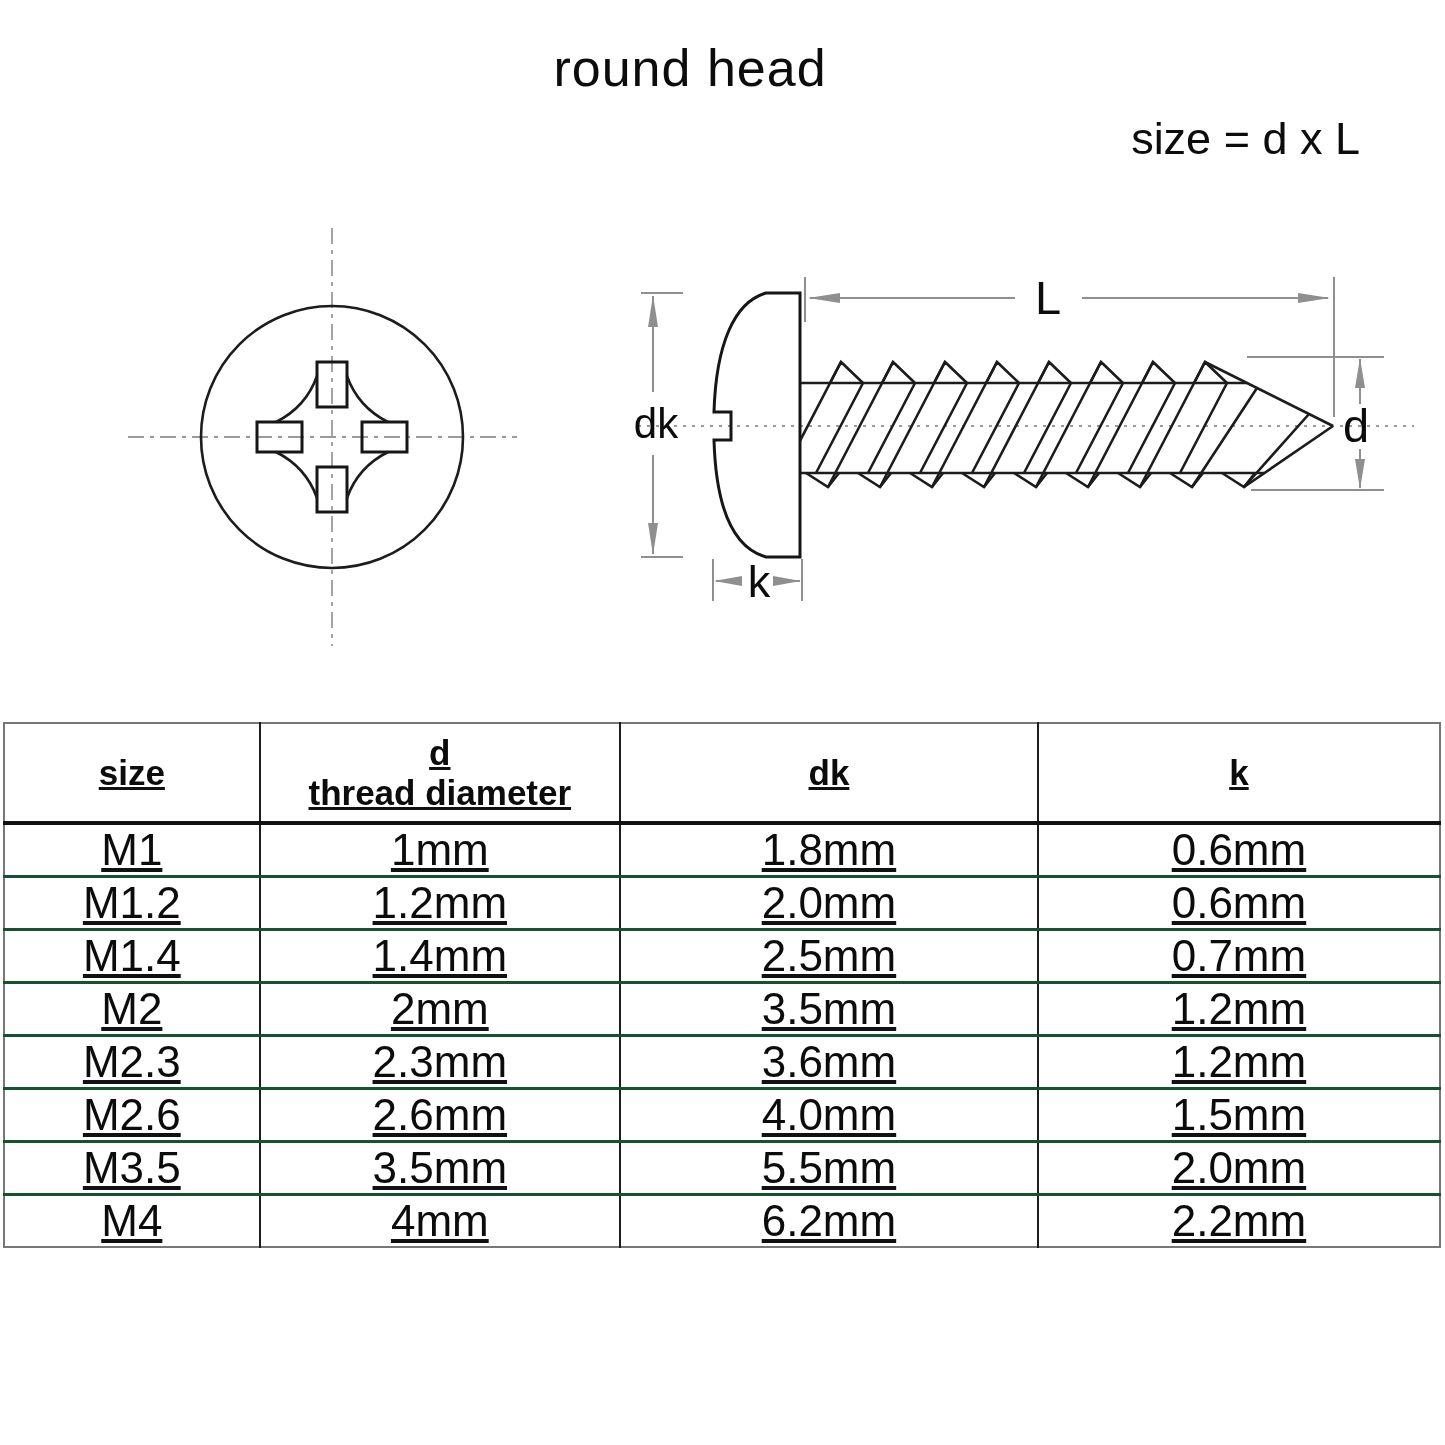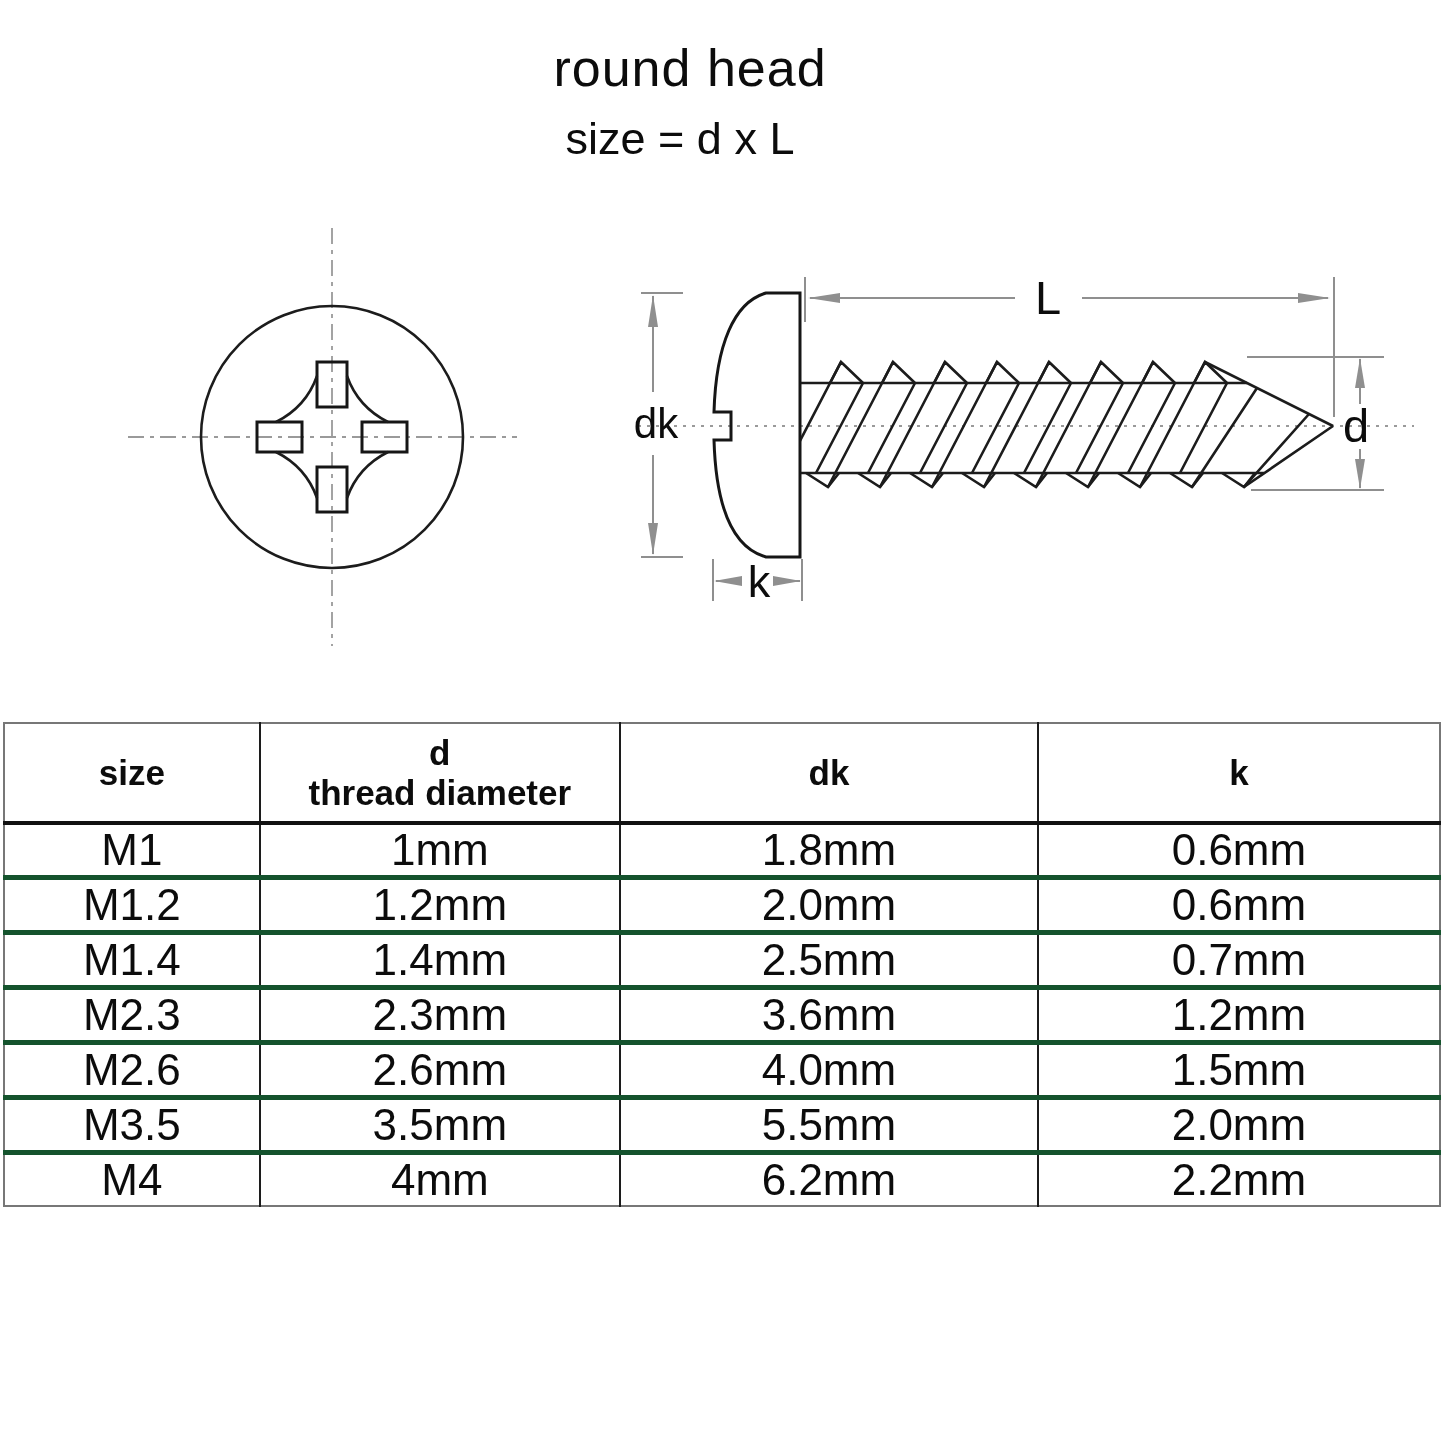--- a/index.html
+++ b/index.html
@@ -10,48 +10,49 @@
     color:#111;
     overflow:hidden;
   }
   .title{
     position:absolute;top:30px;left:0;width:1380px;
     text-align:center;font-size:52px;line-height:76px;
     letter-spacing:1px;color:#0c0c0c;
   }
   .subtitle{
     position:absolute;top:114px;left:0;width:1360px;
-    text-align:center;font-size:45px;line-height:50px;color:#0c0c0c;
+    text-align:right;font-size:45px;line-height:50px;color:#0c0c0c;
   }
   svg.diagram{position:absolute;top:0;left:0;}
   .outline{stroke:#1c1c1c;stroke-width:2.6;fill:none;}
   .outline-bold{stroke:#161616;stroke-width:3;fill:none;}
   .dim{stroke:#8f8f8f;stroke-width:2;fill:none;}
   .dimfill{fill:#8f8f8f;stroke:none;}
   .cl{stroke:#9a9a9a;stroke-width:1.8;fill:none;stroke-dasharray:16 6 4 6;}
   .dotline{stroke:#9a9a9a;stroke-width:1.8;fill:none;stroke-dasharray:3 6;}
   .dimlabel{fill:#0c0c0c;font-family:"Liberation Sans",sans-serif;}
 
   table.spec{
     position:absolute;left:3px;top:722px;width:1438px;
     border-collapse:collapse;table-layout:fixed;
     background:#fff;
+    text-decoration:underline;
   }
   table.spec td, table.spec th{
     text-align:center;vertical-align:middle;
     font-size:44px;font-weight:normal;color:#0c0c0c;
     border-left:2px solid #1c1c1c;
     padding:0;
   }
   table.spec td:first-child, table.spec th:first-child{border-left:none;}
   table.spec{border:2px solid #777;}
   table.spec thead tr{height:100px;}
   table.spec thead th{font-weight:bold;font-size:35px;border-bottom:4px solid #111;}
   table.spec tbody tr{height:47px;}
-  table.spec tbody tr + tr td{border-top:5px solid #14532d;}
+  table.spec tbody tr + tr td{border-top:3px solid #14532d;}
   .th-stack{display:flex;flex-direction:column;justify-content:center;line-height:40px;}
 </style>
 </head>
 <body>
 
 <div class="title">round head</div>
 <div class="subtitle">size = d x L</div>
 
 <svg class="diagram" width="1445" height="700" viewBox="0 0 1445 700">
 
@@ -155,20 +156,26 @@
         <td>2.0mm</td>
         <td>0.6mm</td>
       </tr>
       <tr>
         <td>M1.4</td>
         <td>1.4mm</td>
         <td>2.5mm</td>
         <td>0.7mm</td>
       </tr>
       <tr>
+        <td>M2</td>
+        <td>2mm</td>
+        <td>3.5mm</td>
+        <td>1.2mm</td>
+      </tr>
+      <tr>
         <td>M2.3</td>
         <td>2.3mm</td>
         <td>3.6mm</td>
         <td>1.2mm</td>
       </tr>
       <tr>
         <td>M2.6</td>
         <td>2.6mm</td>
         <td>4.0mm</td>
         <td>1.5mm</td>

